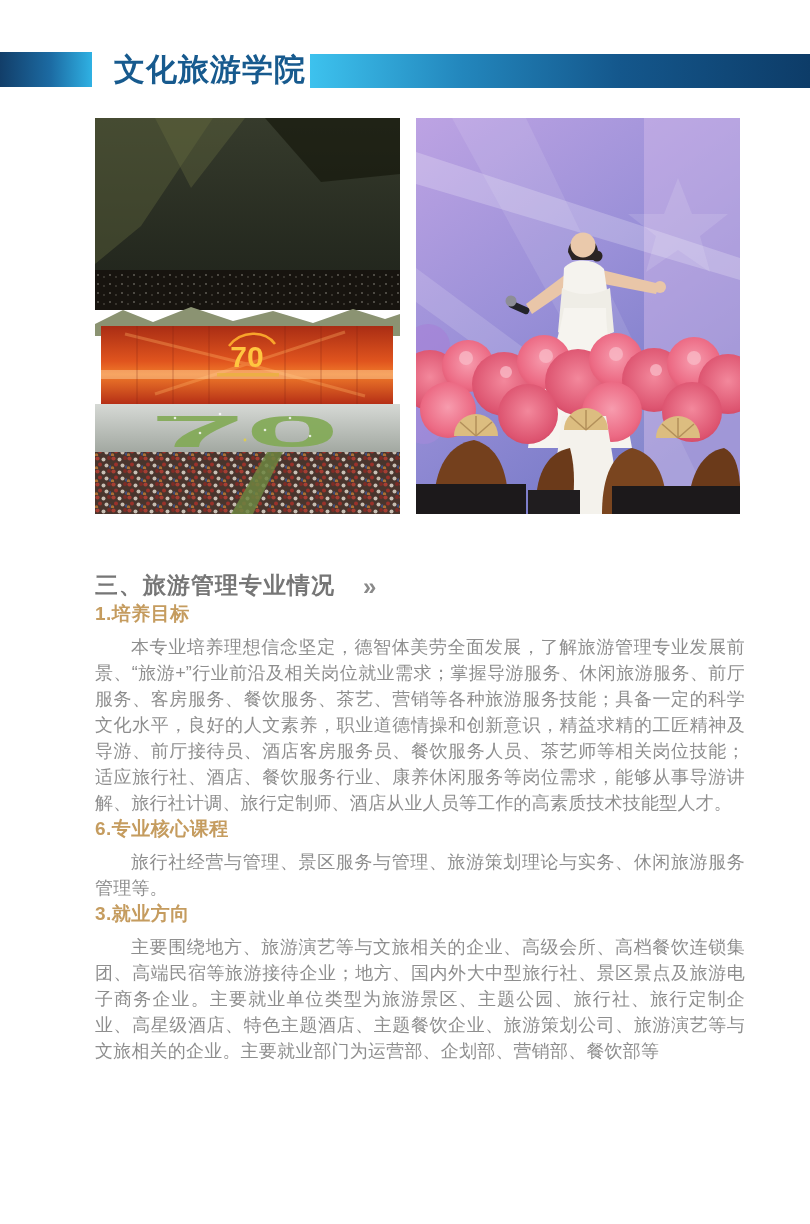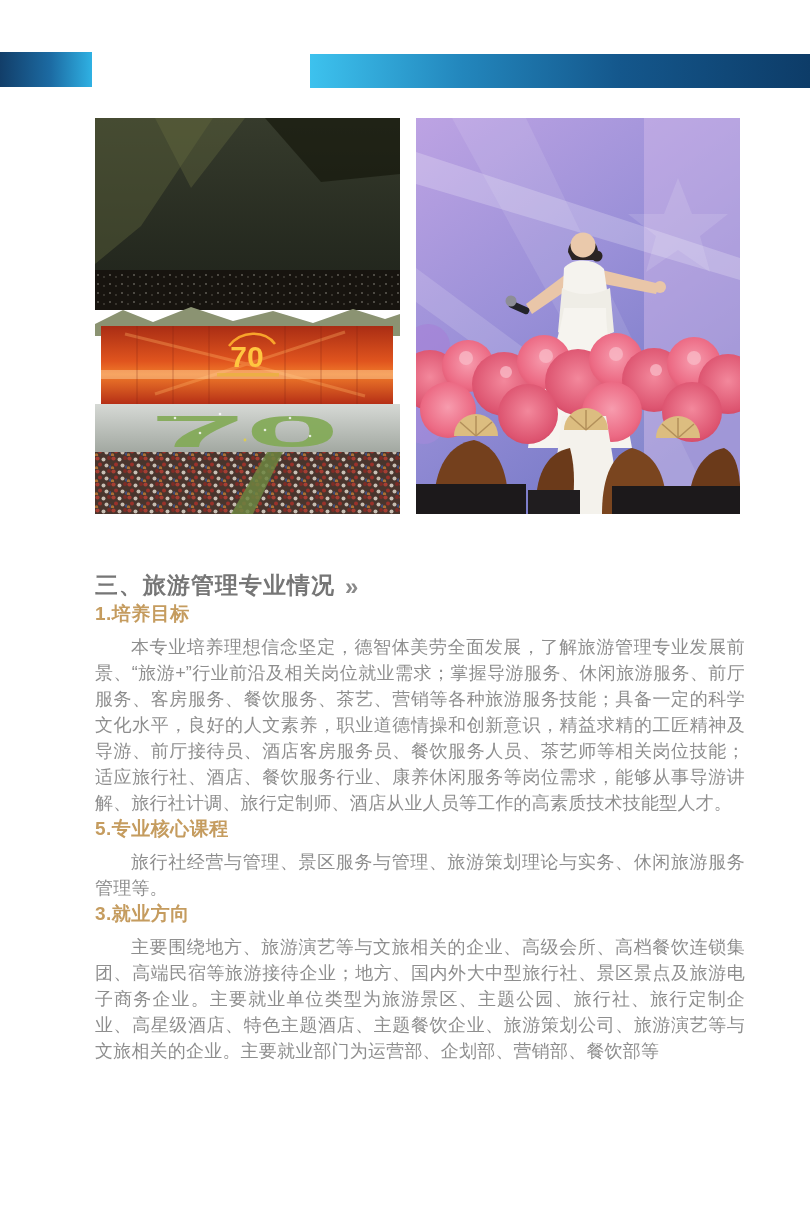--- a/index.html
+++ b/index.html
@@ -34,21 +34,21 @@
   
   .photo { position: absolute; top: 118px; overflow: hidden; }
   .photo svg { display: block; }
   .photo-left  { left: 95px;  width: 305px; height: 396px; }
   .photo-right { left: 416px; width: 324px; height: 396px; }
 
   
   .text-col {
     position: absolute; left: 95px; top: 570px; width: 650px;
   }
-  .section-title-row { display: flex; align-items: flex-end; gap: 10px; }
+  .section-title-row { display: flex; align-items: flex-end; gap: 28px; }
   .section-title {
     font-size: 23px; font-weight: 700; color: #767676; letter-spacing: 1px;
   }
   .section-chevron {
     font-size: 24px; font-weight: 700; color: #8a8a8a; padding-top: 2px;
   }
   .gold-heading {
     font-size: 19px; font-weight: 700; color: #c59c5f;
     margin-bottom: 7px; letter-spacing: 0.5px;
   }
@@ -56,20 +56,21 @@
     font-size: 18px; color: #8e8e8e; line-height: 26px;
     text-align: justify; text-indent: 2em; letter-spacing: 0.2px;
   }
 </style>
 </head>
 <body>
 
 <div class="page">
 
   <div class="bar-left"></div>
+  <div class="header-title">文化旅游学院</div>
   <div class="bar-right"></div>
 
   <div class="photo photo-left">
     <svg width="305" height="396" viewBox="0 0 305 396" xmlns="http://www.w3.org/2000/svg">
       <defs>
         <linearGradient id="cliffG" x1="0" y1="0" x2="0" y2="1">
           <stop offset="0" stop-color="#363b2c"></stop>
             <stop offset="1" stop-color="#1e221a"></stop>
         </linearGradient>
         <linearGradient id="screenG" x1="0" y1="0" x2="0" y2="1">
@@ -267,20 +268,20 @@
   <div class="text-col">
 
     <div class="section-title-row">
       <span class="section-title">三、旅游管理专业情况</span>
       <span class="section-chevron">»</span>
     </div>
 
     <div class="gold-heading">1.培养目标</div>
     <p class="body-para">本专业培养理想信念坚定，德智体美劳全面发展，了解旅游管理专业发展前景、“旅游+”行业前沿及相关岗位就业需求；掌握导游服务、休闲旅游服务、前厅服务、客房服务、餐饮服务、茶艺、营销等各种旅游服务技能；具备一定的科学文化水平，良好的人文素养，职业道德情操和创新意识，精益求精的工匠精神及导游、前厅接待员、酒店客房服务员、餐饮服务人员、茶艺师等相关岗位技能；适应旅行社、酒店、餐饮服务行业、康养休闲服务等岗位需求，能够从事导游讲解、旅行社计调、旅行定制师、酒店从业人员等工作的高素质技术技能型人才。</p>
 
-    <div class="gold-heading">5.专业核心课程</div>
+    <div class="gold-heading">6.专业核心课程</div>
     <p class="body-para">旅行社经营与管理、景区服务与管理、旅游策划理论与实务、休闲旅游服务管理等。</p>
 
     <div class="gold-heading">3.就业方向</div>
     <p class="body-para">主要围绕地方、旅游演艺等与文旅相关的企业、高级会所、高档餐饮连锁集团、高端民宿等旅游接待企业；地方、国内外大中型旅行社、景区景点及旅游电子商务企业。主要就业单位类型为旅游景区、主题公园、旅行社、旅行定制企业、高星级酒店、特色主题酒店、主题餐饮企业、旅游策划公司、旅游演艺等与文旅相关的企业。主要就业部门为运营部、企划部、营销部、餐饮部等</p>
 
   </div>
 </div>
 
 </body></html>

